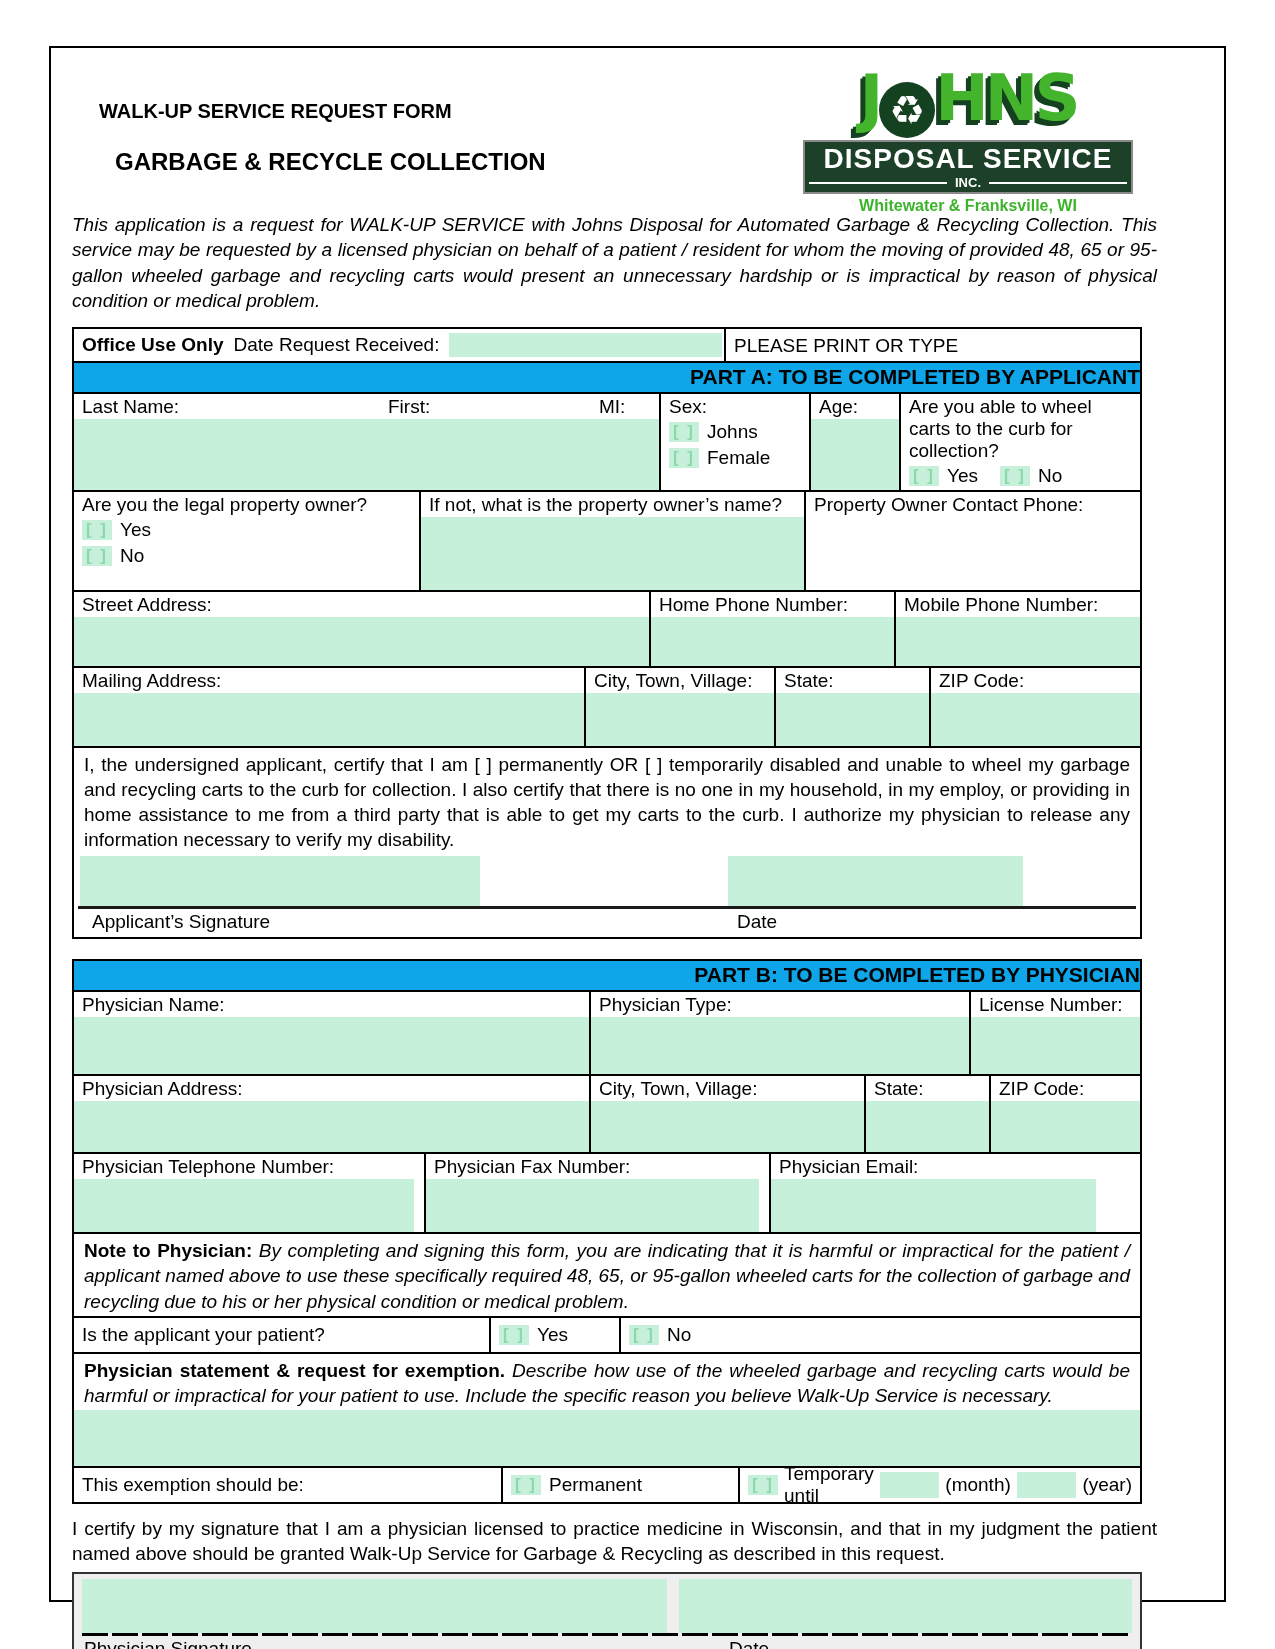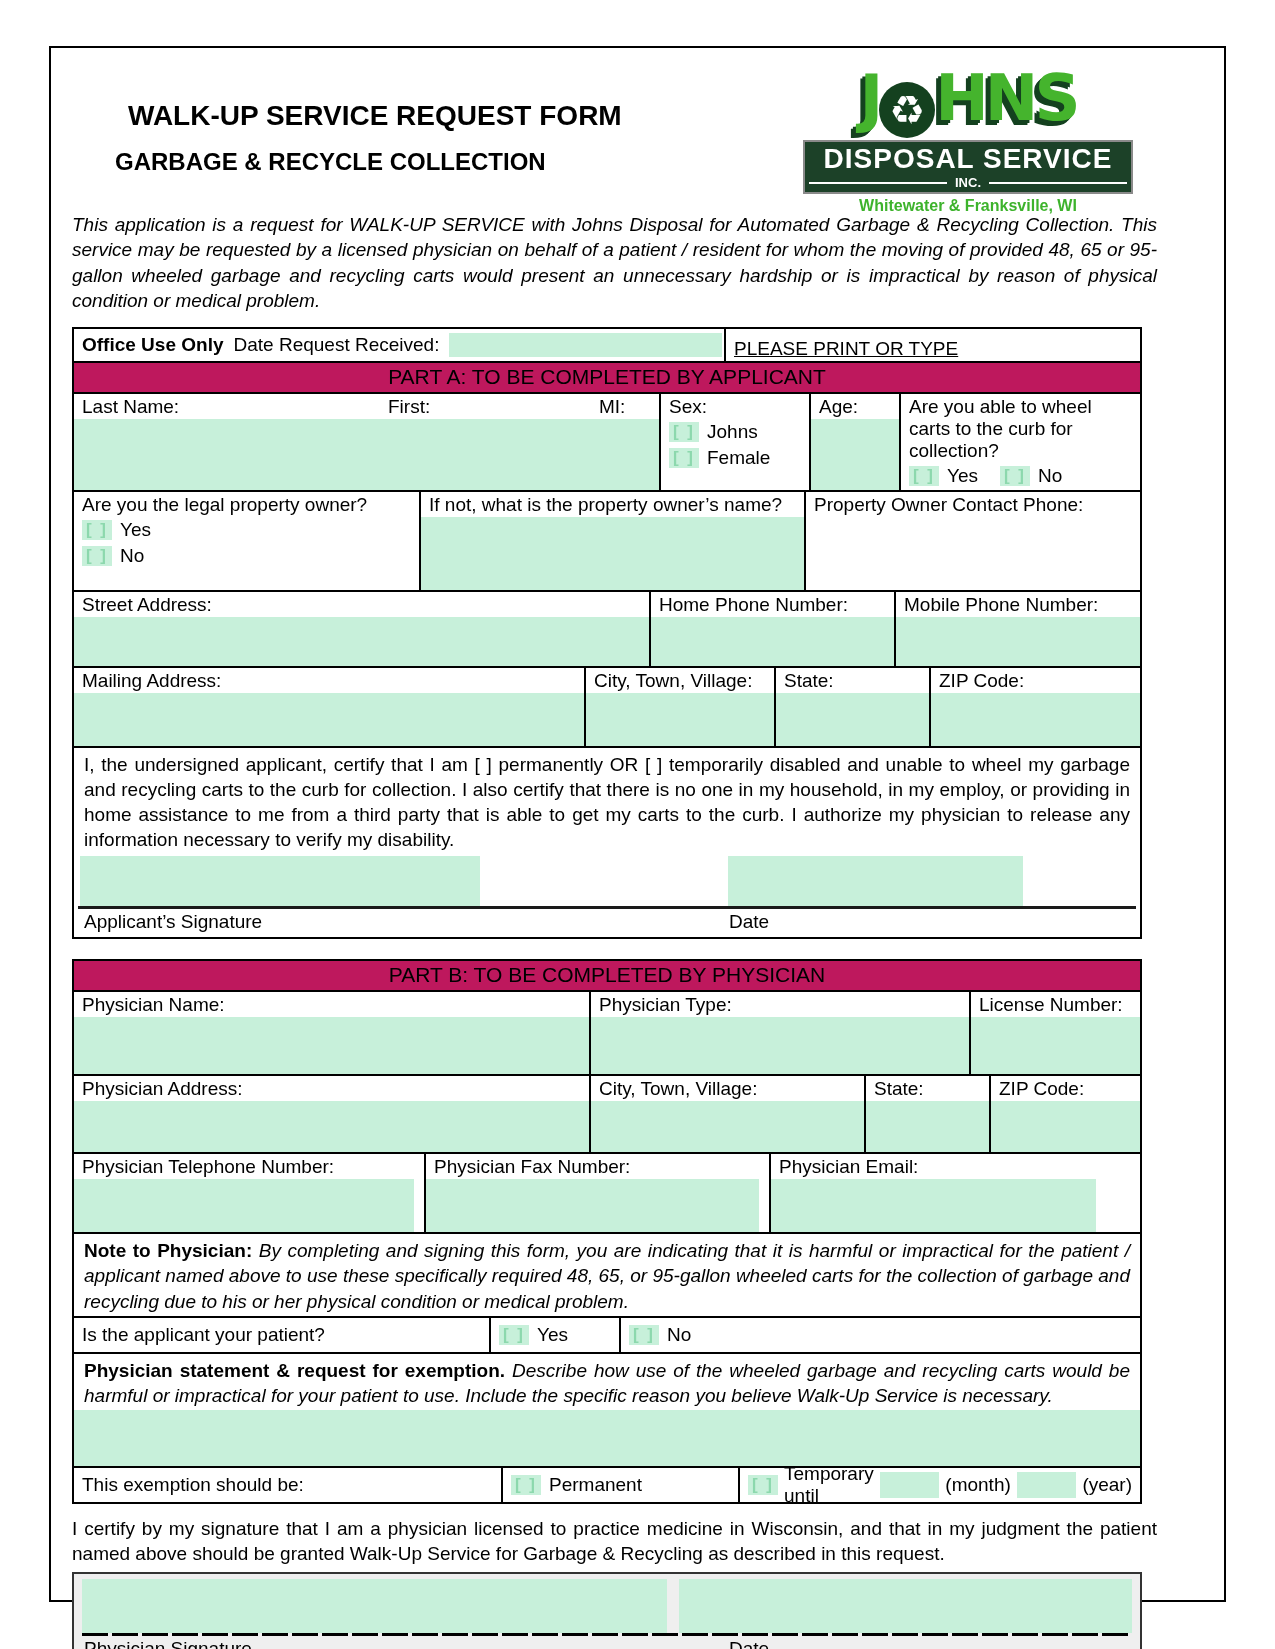--- a/index.html
+++ b/index.html
@@ -3,21 +3,21 @@
 <meta charset="utf-8">
 <style>
   html,body { margin:0; padding:0; background:#fff; }
   body { width:1275px; font-family:"Liberation Sans", sans-serif; color:#000; }
   .sheet { position:relative; width:1275px; height:1649px; background:#fff; overflow:hidden; }
   .frame { position:absolute; left:49px; top:46px; width:1177px; height:1556px;
            border:2px solid #000; box-sizing:border-box; background:#fff; }
 
   
   .hdr { position:relative; height:158px; }
-  .title1 { position:absolute; left:77px; top:52px; font-size:28px; font-weight:700; }
+  .title1 { position:absolute; left:48px; top:52px; font-size:20px; font-weight:700; }
   .title2 { position:absolute; left:64px; top:100px; font-size:24px; font-weight:700; }
   .logo { position:absolute; left:752px; top:18px; width:330px; text-align:center; }
   .logo-word { font-family:"DejaVu Sans", sans-serif; font-weight:800; font-size:64px; line-height:1;
                color:#45b42d; letter-spacing:-4px; white-space:nowrap;
                text-shadow:-3px 3px 0 #14411f, -5px 5px 0 #14411f; }
   .logo-o { display:inline-block; width:56px; height:56px; border-radius:50%;
             background:#14411f; color:#fff; font-size:40px; line-height:56px;
             text-shadow:none; vertical-align:-4px; letter-spacing:0; }
   .logo-bar { margin-top:2px; background:#1c4128; border:2px solid #8a8a8a; padding:1px 4px 2px; }
   .logo-bar-main { color:#fff; font-weight:700; font-size:28px; letter-spacing:1px; white-space:nowrap; }
@@ -34,36 +34,36 @@
   .frow  { display:flex; border-top:2px solid #000; align-items:stretch; }
   .frow:first-child { border-top:none; }
   .fcell { border-left:2px solid #000; box-sizing:border-box; display:flex; flex-direction:column; min-width:0; }
   .fcell:first-child { border-left:none; }
   .lbl { padding:2px 8px 1px; font-size:19px; }
   .gf { background:#c7f0da; }
   .grow { flex:1; }
   .cb { display:inline-block; min-width:26px; padding:0 2px; background:#c7f0da; color:#8cd8ad;
         font-weight:700; font-size:17px; text-align:center; letter-spacing:2px; white-space:nowrap; }
   .cbline { display:flex; align-items:center; gap:8px; padding:2px 8px; font-size:19px; }
-  .sechdr { background:#be185d; text-align:center; font-weight:400; font-size:21px; padding:2px 0 3px; width:100%; }
+  .sechdr { background:#0ea5e9; text-align:right; font-weight:700; font-size:21px; padding:2px 0 3px; width:100%; }
   .para { padding:4px 10px 2px; font-size:19px; text-align:justify; line-height:1.32; }
   .para i { font-style:italic; }
 
   
   .office-left { flex-direction:row; align-items:center; width:650px; padding:2px 0 2px 8px; gap:10px; }
   .office-left .gf { flex:1; height:24px; margin-right:2px; }
-  .office-right { flex:1; justify-content:flex-end;text-decoration:underline; }
+  .office-right { flex:1; justify-content:center; }
 
   
   .sigfields { display:flex; align-items:flex-end; margin:2px 6px 0; }
   .sigfields .g1 { width:400px; height:50px; }
   .sigfields .sp1 { width:248px; }
   .sigfields .g2 { width:295px; height:50px; }
   .sigline { border-top:3px solid #1a1a1a; margin:0 4px; }
-  .siglabels { display:flex; font-size:19px; padding:2px 10px 4px; }
+  .siglabels { display:flex; font-size:19px; padding:2px 10px 4px;margin-left:8px; }
   .siglabels .s1 { width:645px; }
 
   
   .certify { margin:12px 20px 6px 21px; width:1085px; font-size:19px; text-align:justify; line-height:1.33; }
   .psbox { width:1070px; margin-left:21px; border:2px solid #333; box-sizing:border-box; background:#efefef; }
   .psbox .fields { display:flex; gap:12px; padding:5px 8px 0; }
   .psbox .fields .g1 { width:585px; height:54px; }
   .psbox .fields .g2 { flex:1; height:54px; }
   .psbox .dline { height:3px; margin:0 8px;
                   background:repeating-linear-gradient(90deg,#000 0 26px,#efefef 26px 30px); }

